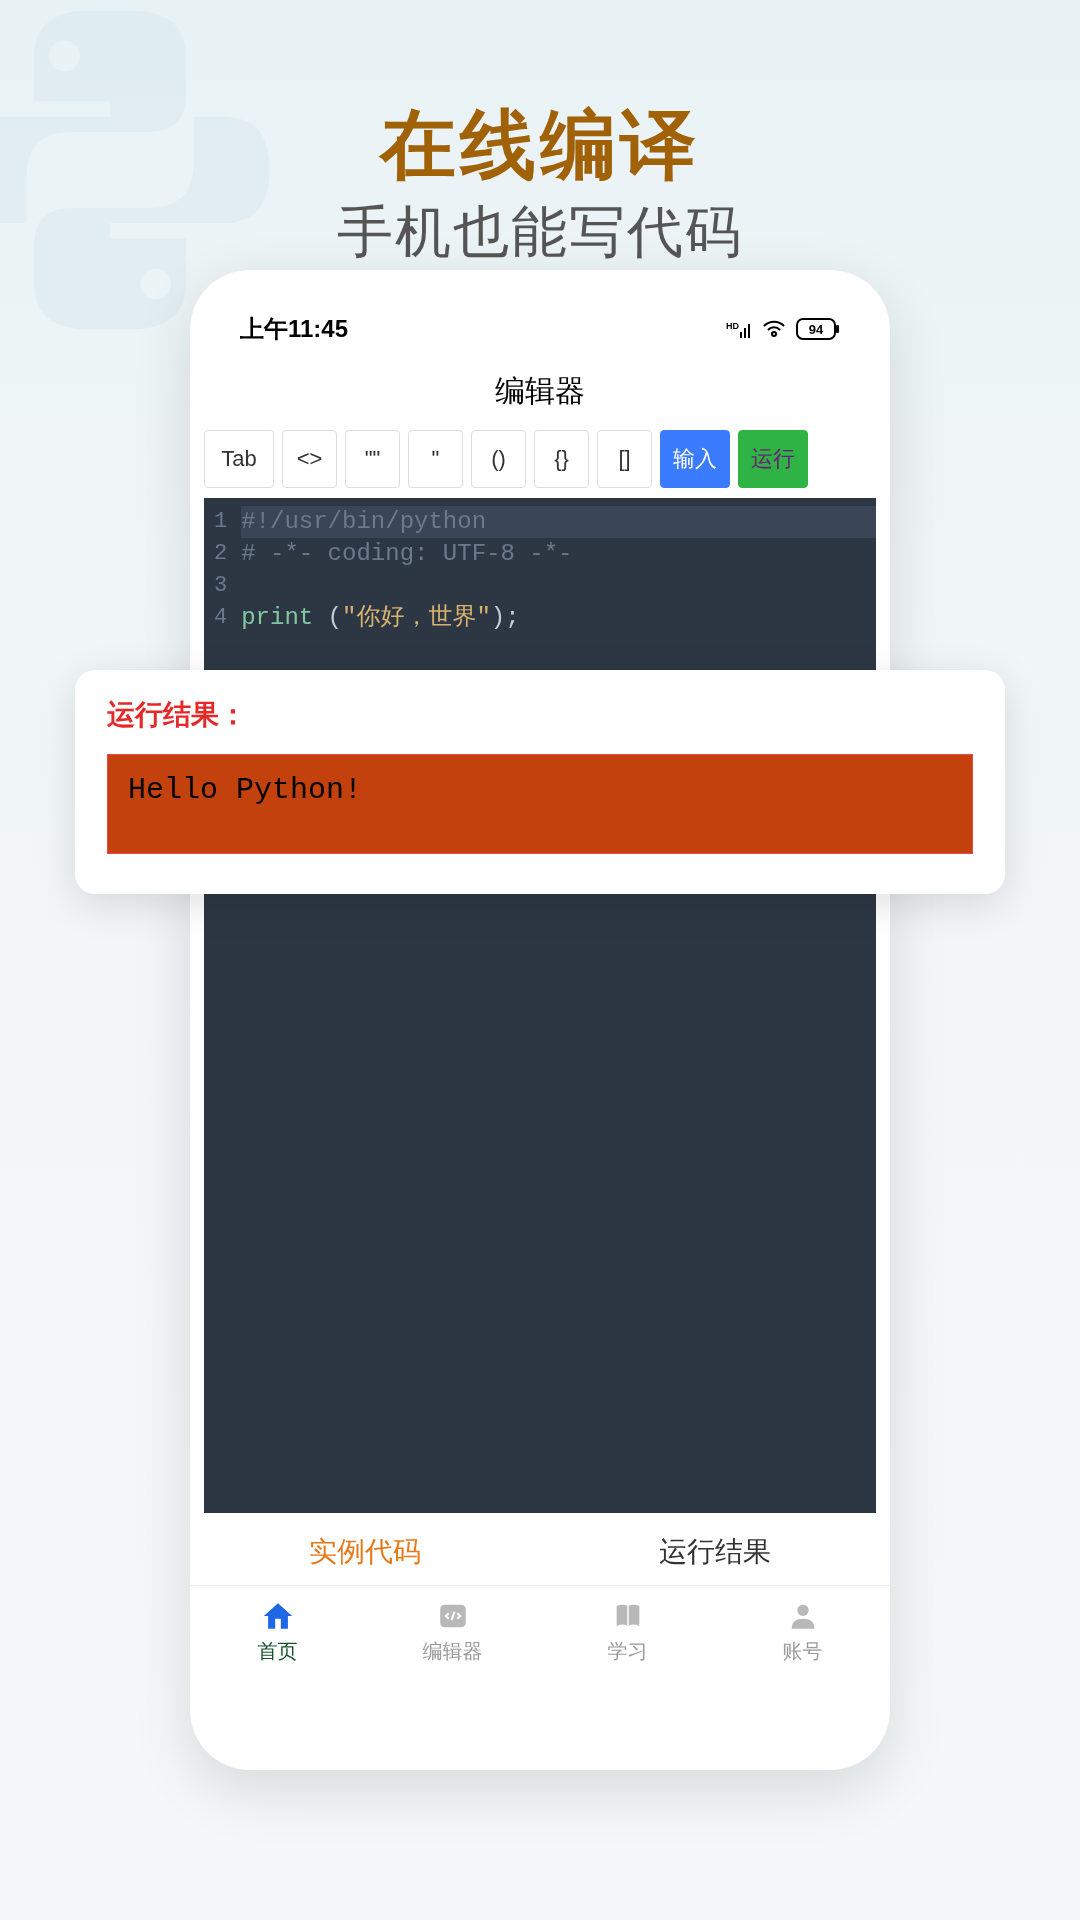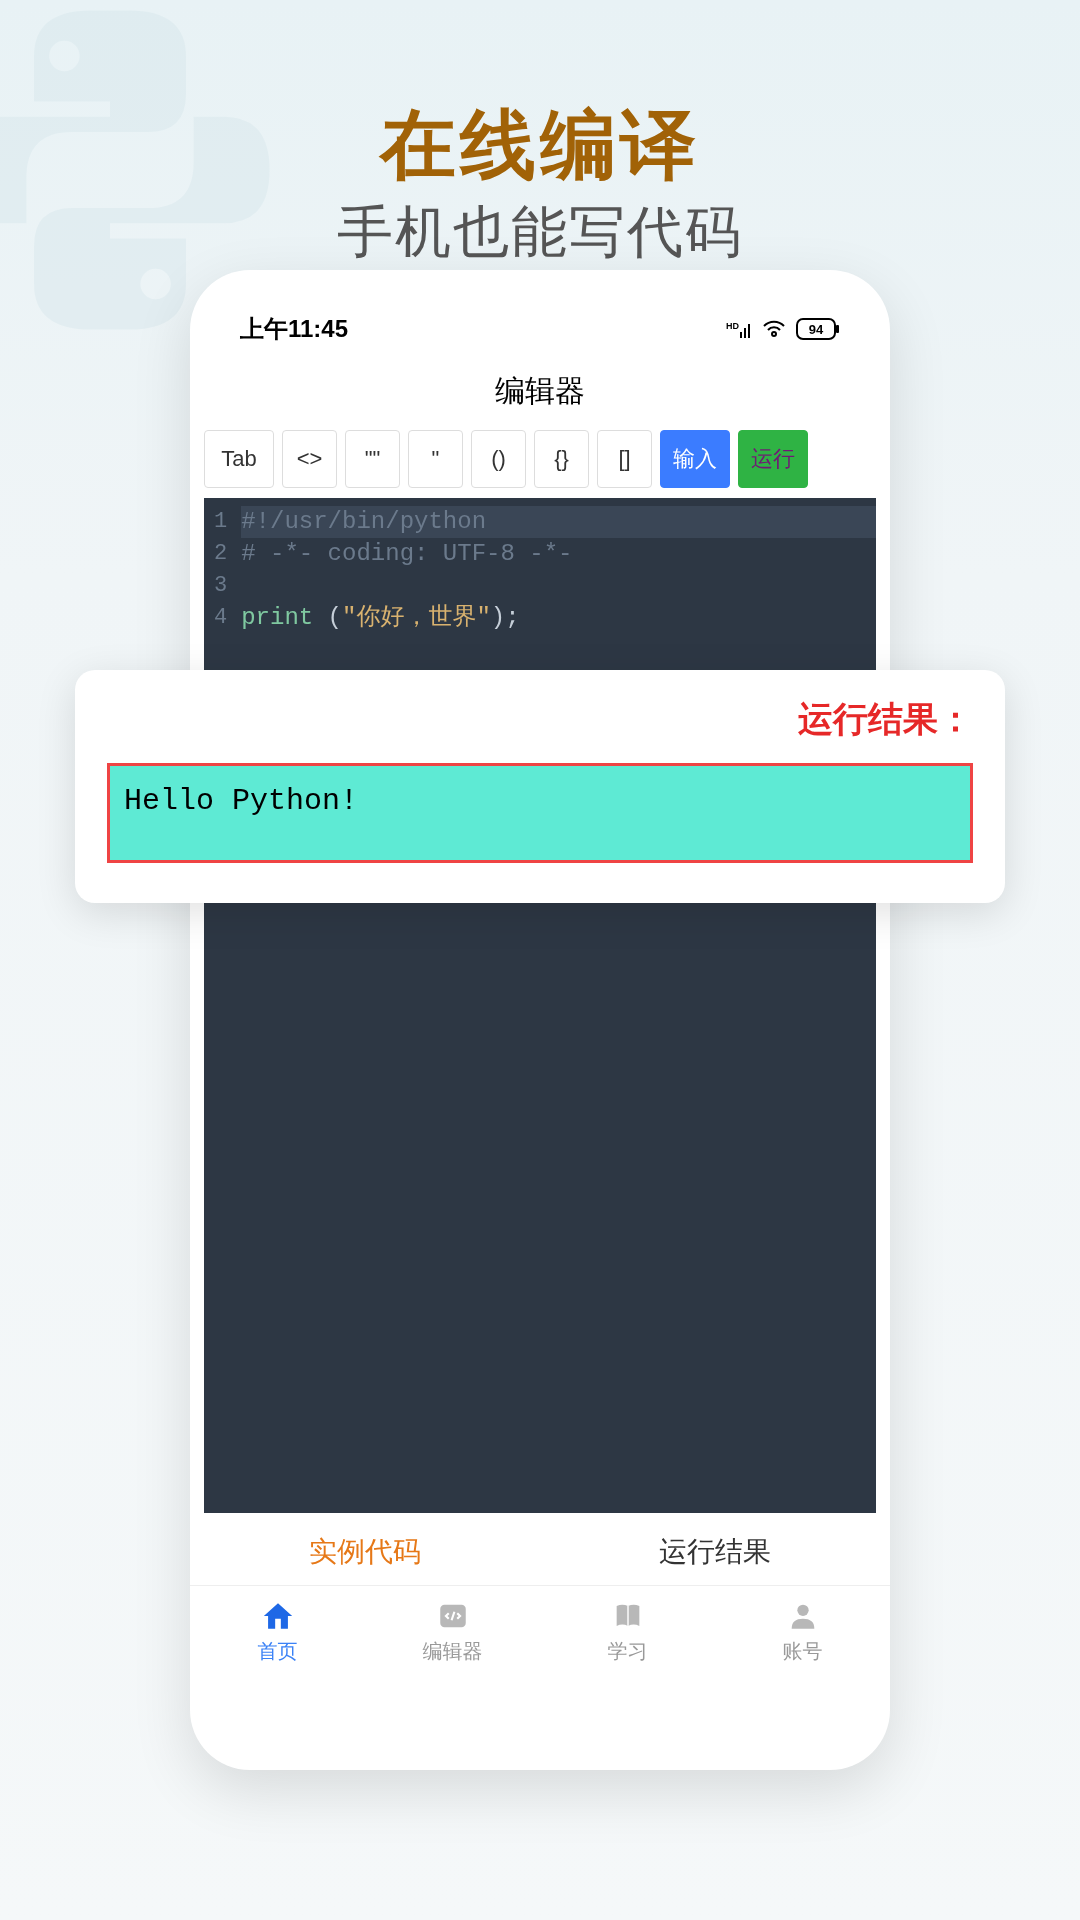--- a/index.html
+++ b/index.html
@@ -138,46 +138,45 @@
       padding: 12px 0 8px 0;
     }
     .nav-item {
       flex: 1;
       display: flex;
       flex-direction: column;
       align-items: center;
       gap: 4px;
       color: #999;
     }
-    .nav-item.active { color: #3b82f6; }
+    .nav-item.active { color: #14532d; }
     .nav-icon { width: 36px; height: 36px; display: flex; align-items: center; justify-content: center; }
     .nav-label { font-size: 20px; }
     .result-card {
       position: absolute;
       top: 670px;
       left: 50%;
       transform: translateX(-50%);
       width: 930px;
       background: #fff;
       border-radius: 20px;
       box-shadow: 0 10px 40px rgba(0,0,0,0.12);
       padding: 26px 32px 40px 32px;
       z-index: 10;
     }
     .result-title {
       color: #e62828;
-      font-size: 35px;
+      font-size: 28px;
       font-weight: 600;
       margin-bottom: 20px;
-      text-align: right;
     }
     .result-box {
-      border: 3px solid #ef4444;
-      background: #5eead4;
-      padding: 18px 14px;
+      border: 1px solid #ef4444;
+      background: #c2410c;
+      padding: 18px 20px;
       min-height: 100px;
       font-family: "Courier New", monospace;
       font-size: 30px;
       color: #000;
     }
   </style>
 </head>
 <body>
 
 <div class="bg-python">

